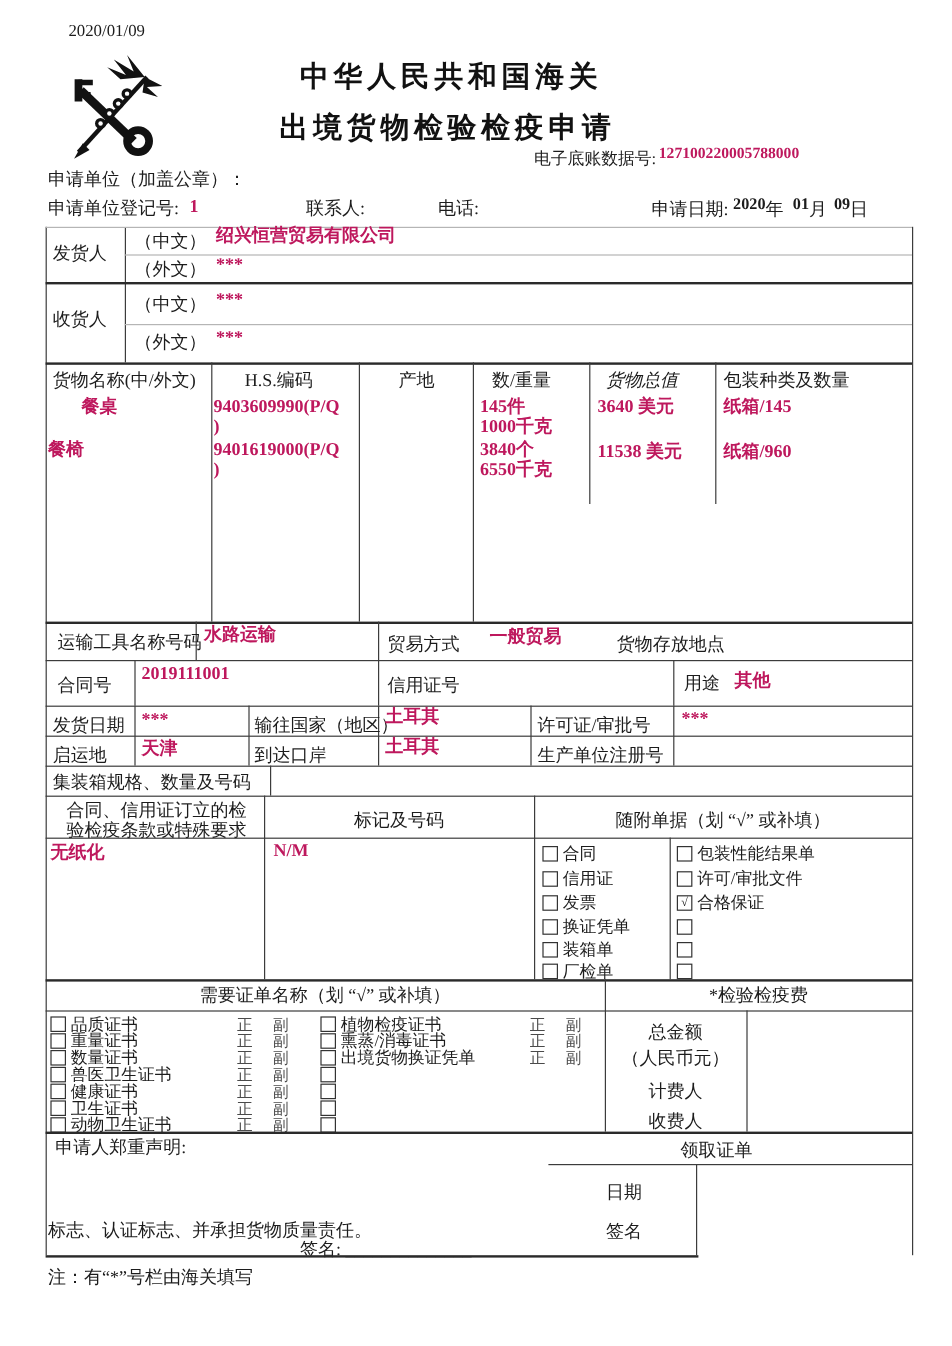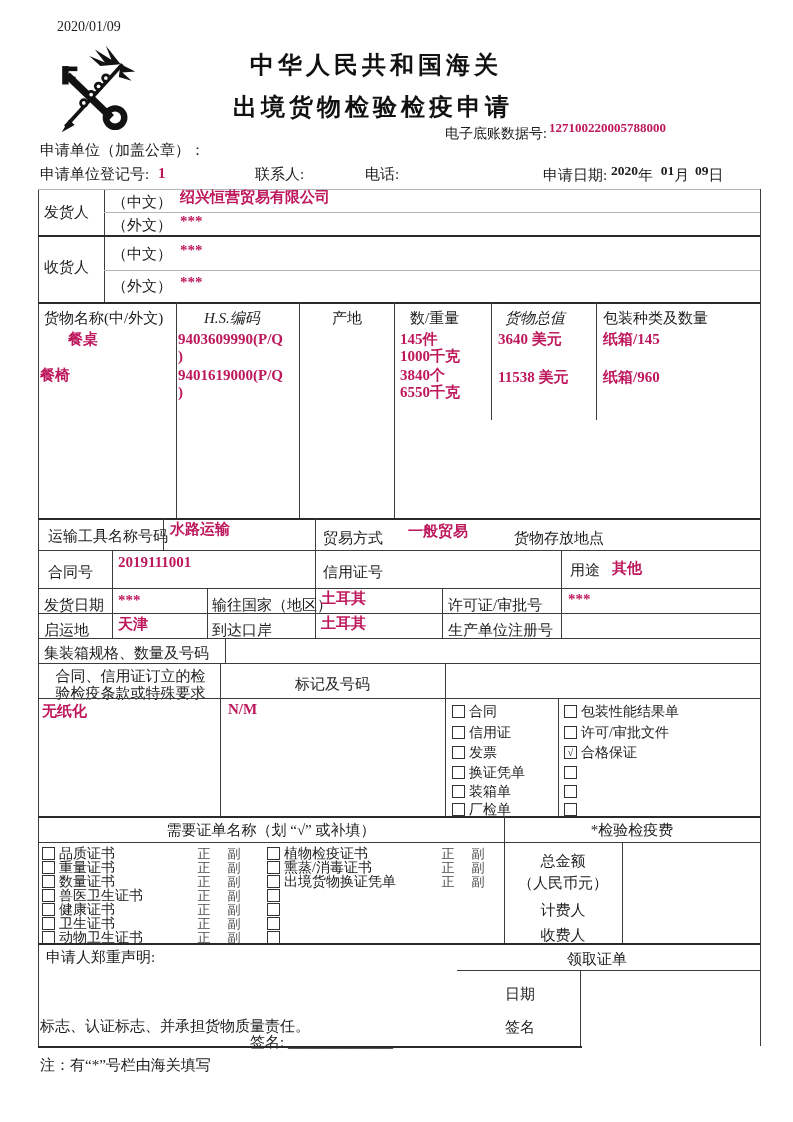--- a/index.html
+++ b/index.html
@@ -97,21 +97,21 @@
   <div class="t" style="left:112px;top:277px;">（外文）</div>
   <div class="t v" style="left:180px;top:273px;">***</div>
 
   <div class="vl" style="left:176px;top:302px;height:216px;"></div>
   <div class="vl" style="left:299px;top:302px;height:216px;"></div>
   <div class="vl" style="left:394px;top:302px;height:216px;"></div>
   <div class="vl" style="left:491px;top:302px;height:118px;"></div>
   <div class="vl" style="left:596px;top:302px;height:118px;"></div>
 
   <div class="t" style="left:44px;top:309px;">货物名称(中/外文)</div>
-  <div class="t" style="left:204px;top:309px;font-style:italic;">H.S.编码</div>
+  <div class="t" style="left:204px;top:309px;">H.S.编码</div>
   <div class="t" style="left:332px;top:309px;">产地</div>
   <div class="t" style="left:410px;top:309px;">数/重量</div>
   <div class="t" style="left:505px;top:309px;font-style:italic;">货物总值</div>
   <div class="t" style="left:603px;top:309px;">包装种类及数量</div>
 
   <div class="t v" style="left:40px;top:330px;margin-left:28px;">餐桌</div>
   <div class="t v" style="left:178px;top:330px;">9403609990(P/Q</div>
   <div class="t v" style="left:178px;top:347px;">)</div>
   <div class="t v" style="left:400px;top:330px;">145件</div>
   <div class="t v" style="left:400px;top:347px;">1000千克</div>
@@ -168,20 +168,21 @@
   <div class="hl" style="left:38px;top:638px;width:722px;"></div>
   <div class="vl" style="left:225px;top:638px;height:25px;"></div>
   <div class="t" style="left:44px;top:644px;">集装箱规格、数量及号码</div>
 
   <div class="hl" style="left:38px;top:663px;width:722px;"></div>
   <div class="vl" style="left:220px;top:663px;height:153px;"></div>
   <div class="vl" style="left:445px;top:663px;height:153px;"></div>
   <div class="t c" style="left:48px;top:667px;width:165px;">合同、信用证订立的检</div>
   <div class="t c" style="left:48px;top:684px;width:165px;">验检疫条款或特殊要求</div>
   <div class="t c" style="left:220px;top:675px;width:225px;">标记及号码</div>
+  <div class="t c" style="left:445px;top:675px;width:315px;">随附单据（划 “√” 或补填）</div>
   <div class="hl" style="left:38px;top:698px;width:722px;"></div>
 
   <div class="t v" style="left:42px;top:702px;">无纸化</div>
   <div class="t v" style="left:228px;top:700px;">N/M</div>
   <div class="vl" style="left:558px;top:698px;height:118px;"></div>
 
   <div class="cbrow" style="left:452px;top:703px;">
       <span class="cb"></span>
       <span class="cblabel">合同</span>
     </div>

